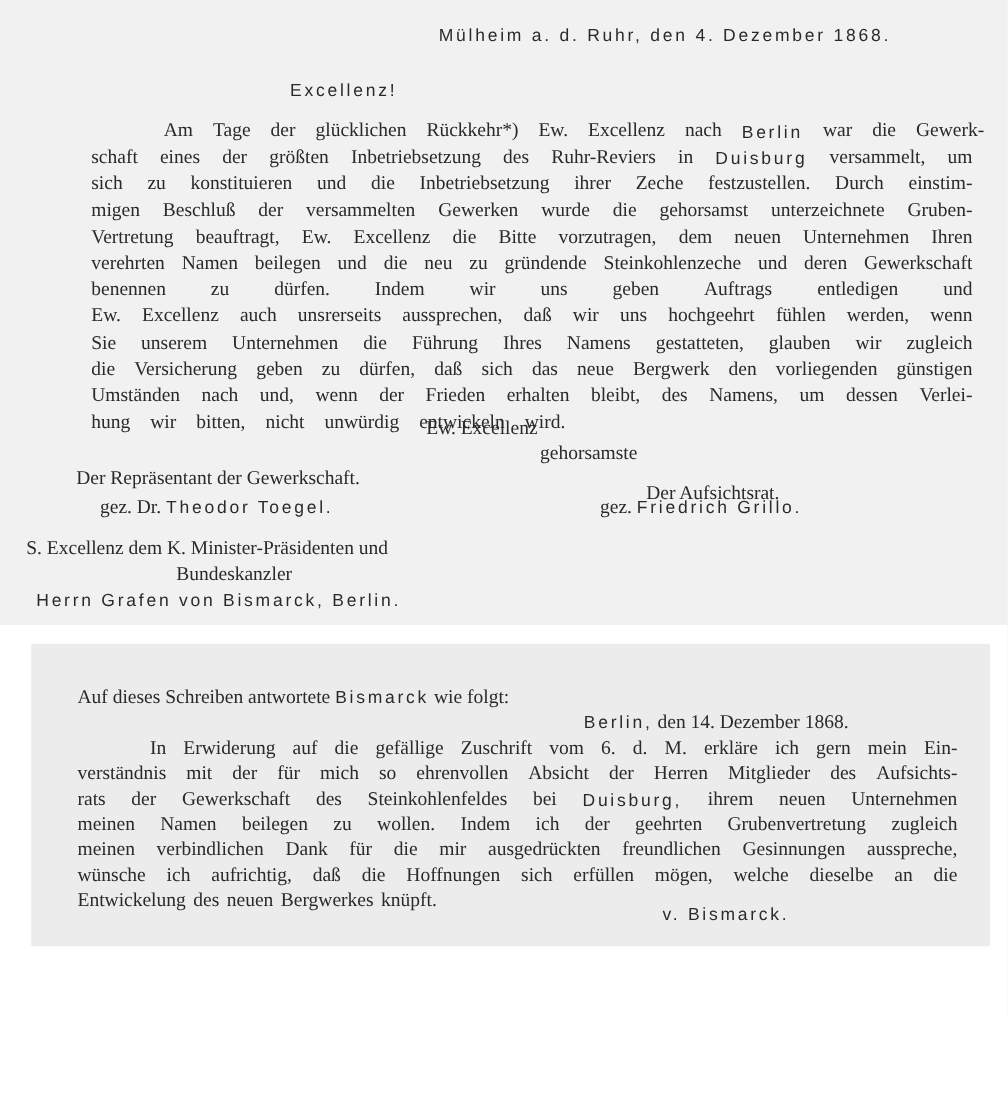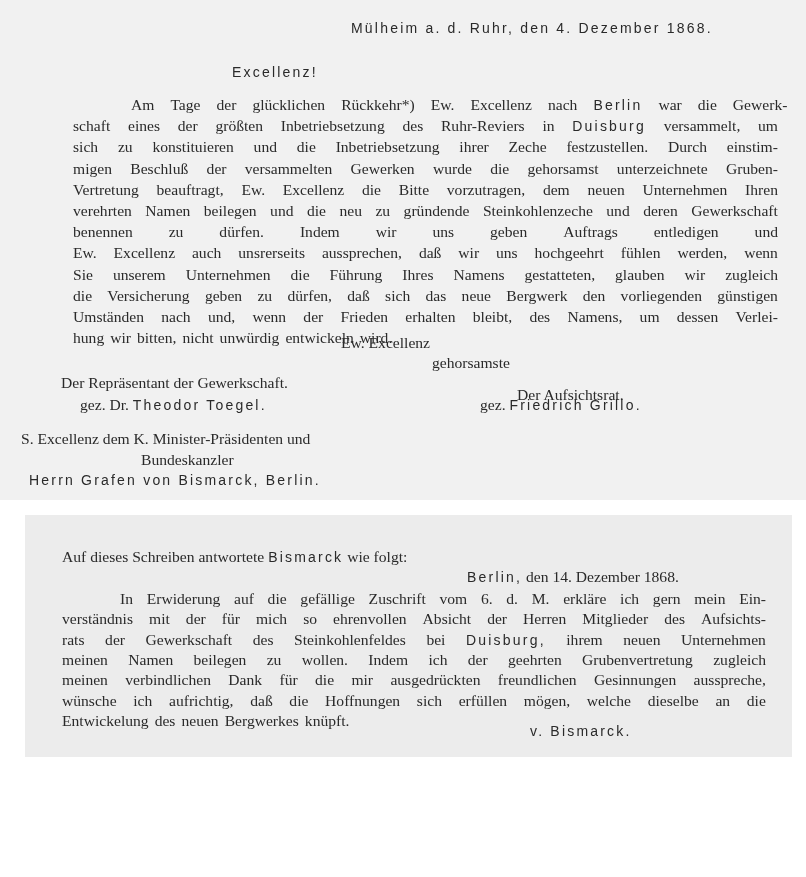--- a/index.html
+++ b/index.html
@@ -13,21 +13,21 @@
       position: absolute; left: 0; top: 0; width: 806px; height: 500px;
       background: #f1f1f1;
     }
     .bottom-scan {
       position: absolute; left: 25px; top: 515px; width: 767px; height: 242px;
       background: #ececec;
     }
     .line { position: absolute; font-size: 15.6px; line-height: 20px; white-space: nowrap; }
     .sp { letter-spacing: 2.2px; font-family: Liberation Sans, sans-serif; font-size: 14px; }
     .para-line { position: absolute; left: 73px; width: 705px; font-size: 15.6px; line-height: 20px; white-space: nowrap; display: flex; justify-content: space-between; }
-    .para-line.last { justify-content: flex-start; gap: 6px; }
+    .para-line.last { justify-content: flex-start; gap: 16px; }
     .p2-line { position: absolute; left: 62px; width: 704px; font-size: 15.6px; line-height: 20px; white-space: nowrap; display: flex; justify-content: space-between; }
     .p2-line.last { justify-content: flex-start; gap: 6px; }
   </style>
 </head>
 <body>
 
 <div class="top-scan"></div>
 <div class="bottom-scan"></div>
 
 <div class="line sp" style="left:351px; top:18px;">Mülheim a. d. Ruhr, den 4. Dezember 1868.</div>

